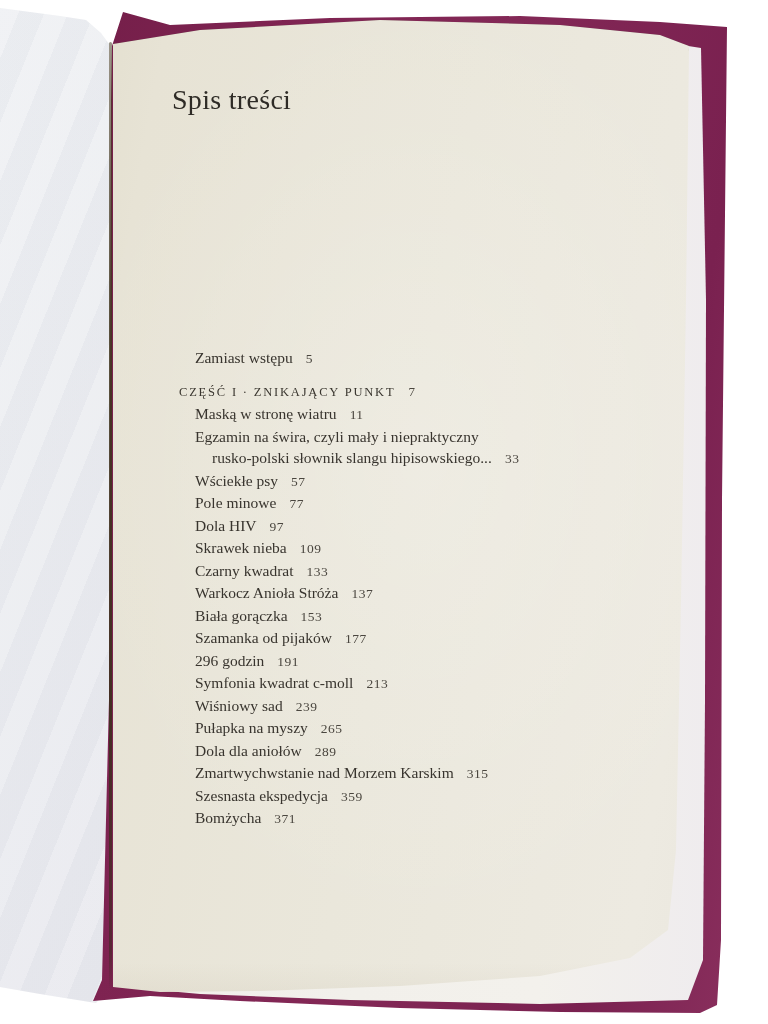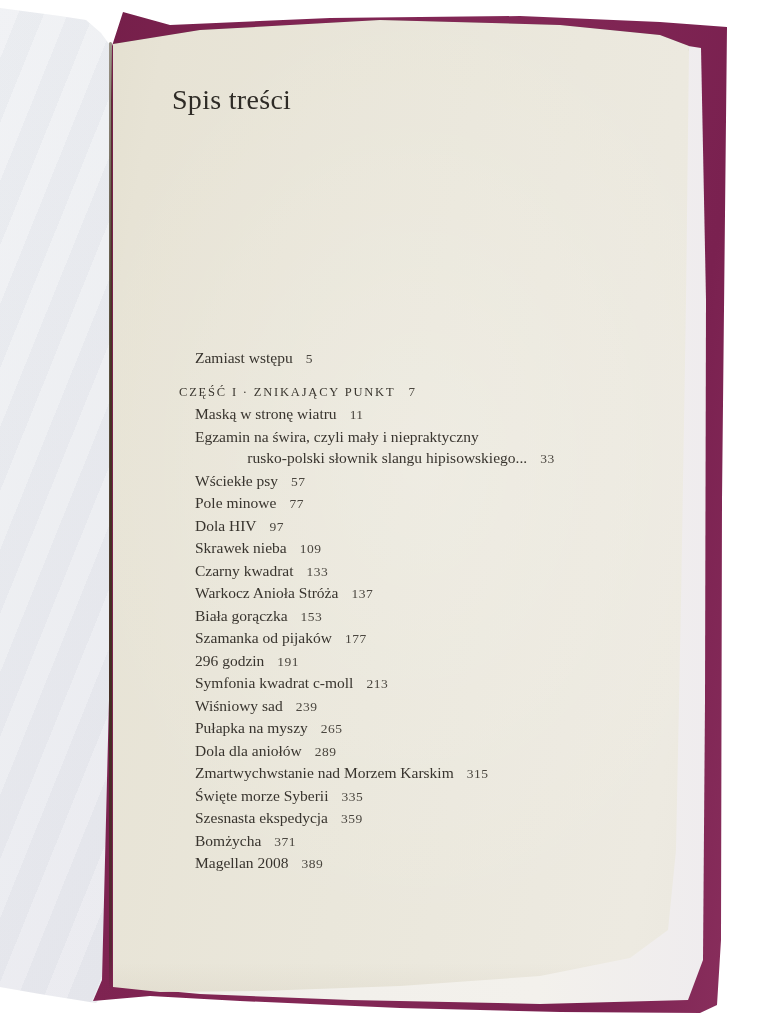--- a/index.html
+++ b/index.html
@@ -80,21 +80,21 @@
   }
   .toc{
     position:absolute;left:170px;top:347px;width:420px;
     font-size:15.5px;line-height:21.5px;color:#38342e;
   }
   .trow{padding-left:16px;white-space:nowrap;margin-left:9px;}
   .trow.part{
     padding-left:0;margin-top:11px;
     font-size:12.5px;letter-spacing:.145em;color:#3a362f;
   }
-  .trow.cont{padding-left:33px;text-align:center;}
+  .trow.cont{padding-left:33px;}
   .num{
     margin-left:13px;font-size:13.5px;color:#4a463f;letter-spacing:.5px;
   }
   .part .num{font-size:13px;}
 </style>
 </head>
 <body>
 
 <div class="layer left-page">
   <div class="streaks"></div>
@@ -121,17 +121,15 @@
     <div class="trow"><span class="lbl">Czarny kwadrat</span><span class="num">133</span></div>
     <div class="trow"><span class="lbl">Warkocz Anioła Stróża</span><span class="num">137</span></div>
     <div class="trow"><span class="lbl">Biała gorączka</span><span class="num">153</span></div>
     <div class="trow"><span class="lbl">Szamanka od pijaków</span><span class="num">177</span></div>
     <div class="trow"><span class="lbl">296 godzin</span><span class="num">191</span></div>
     <div class="trow"><span class="lbl">Symfonia kwadrat c-moll</span><span class="num">213</span></div>
     <div class="trow"><span class="lbl">Wiśniowy sad</span><span class="num">239</span></div>
     <div class="trow"><span class="lbl">Pułapka na myszy</span><span class="num">265</span></div>
     <div class="trow"><span class="lbl">Dola dla aniołów</span><span class="num">289</span></div>
     <div class="trow"><span class="lbl">Zmartwychwstanie nad Morzem Karskim</span><span class="num">315</span></div>
-    <div class="trow"><span class="lbl">Święte morze Syberii</span><span class="num">335</span></div>
     <div class="trow"><span class="lbl">Szesnasta ekspedycja</span><span class="num">359</span></div>
     <div class="trow"><span class="lbl">Bomżycha</span><span class="num">371</span></div>
-    <div class="trow"><span class="lbl">Magellan 2008</span><span class="num">389</span></div>
   </div>
 
 </body></html>

